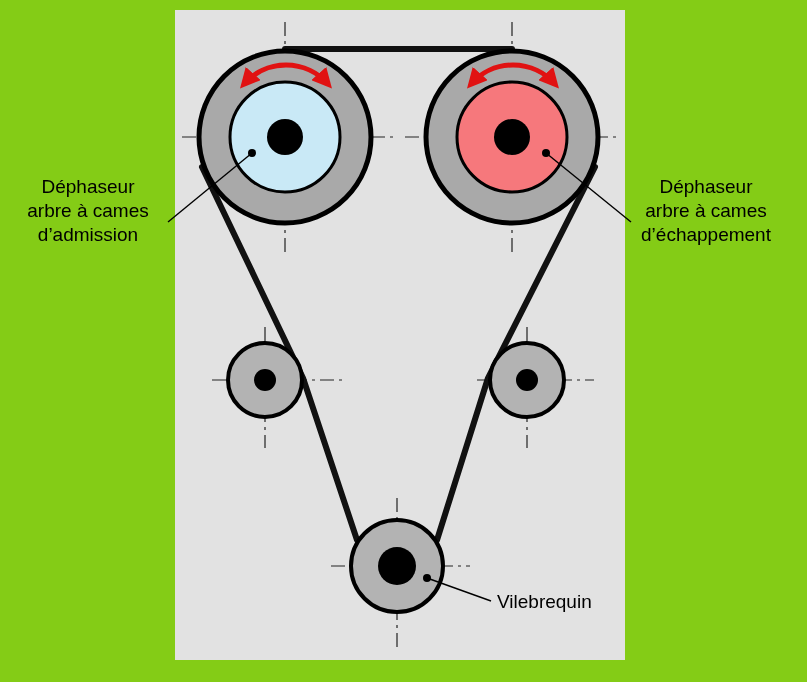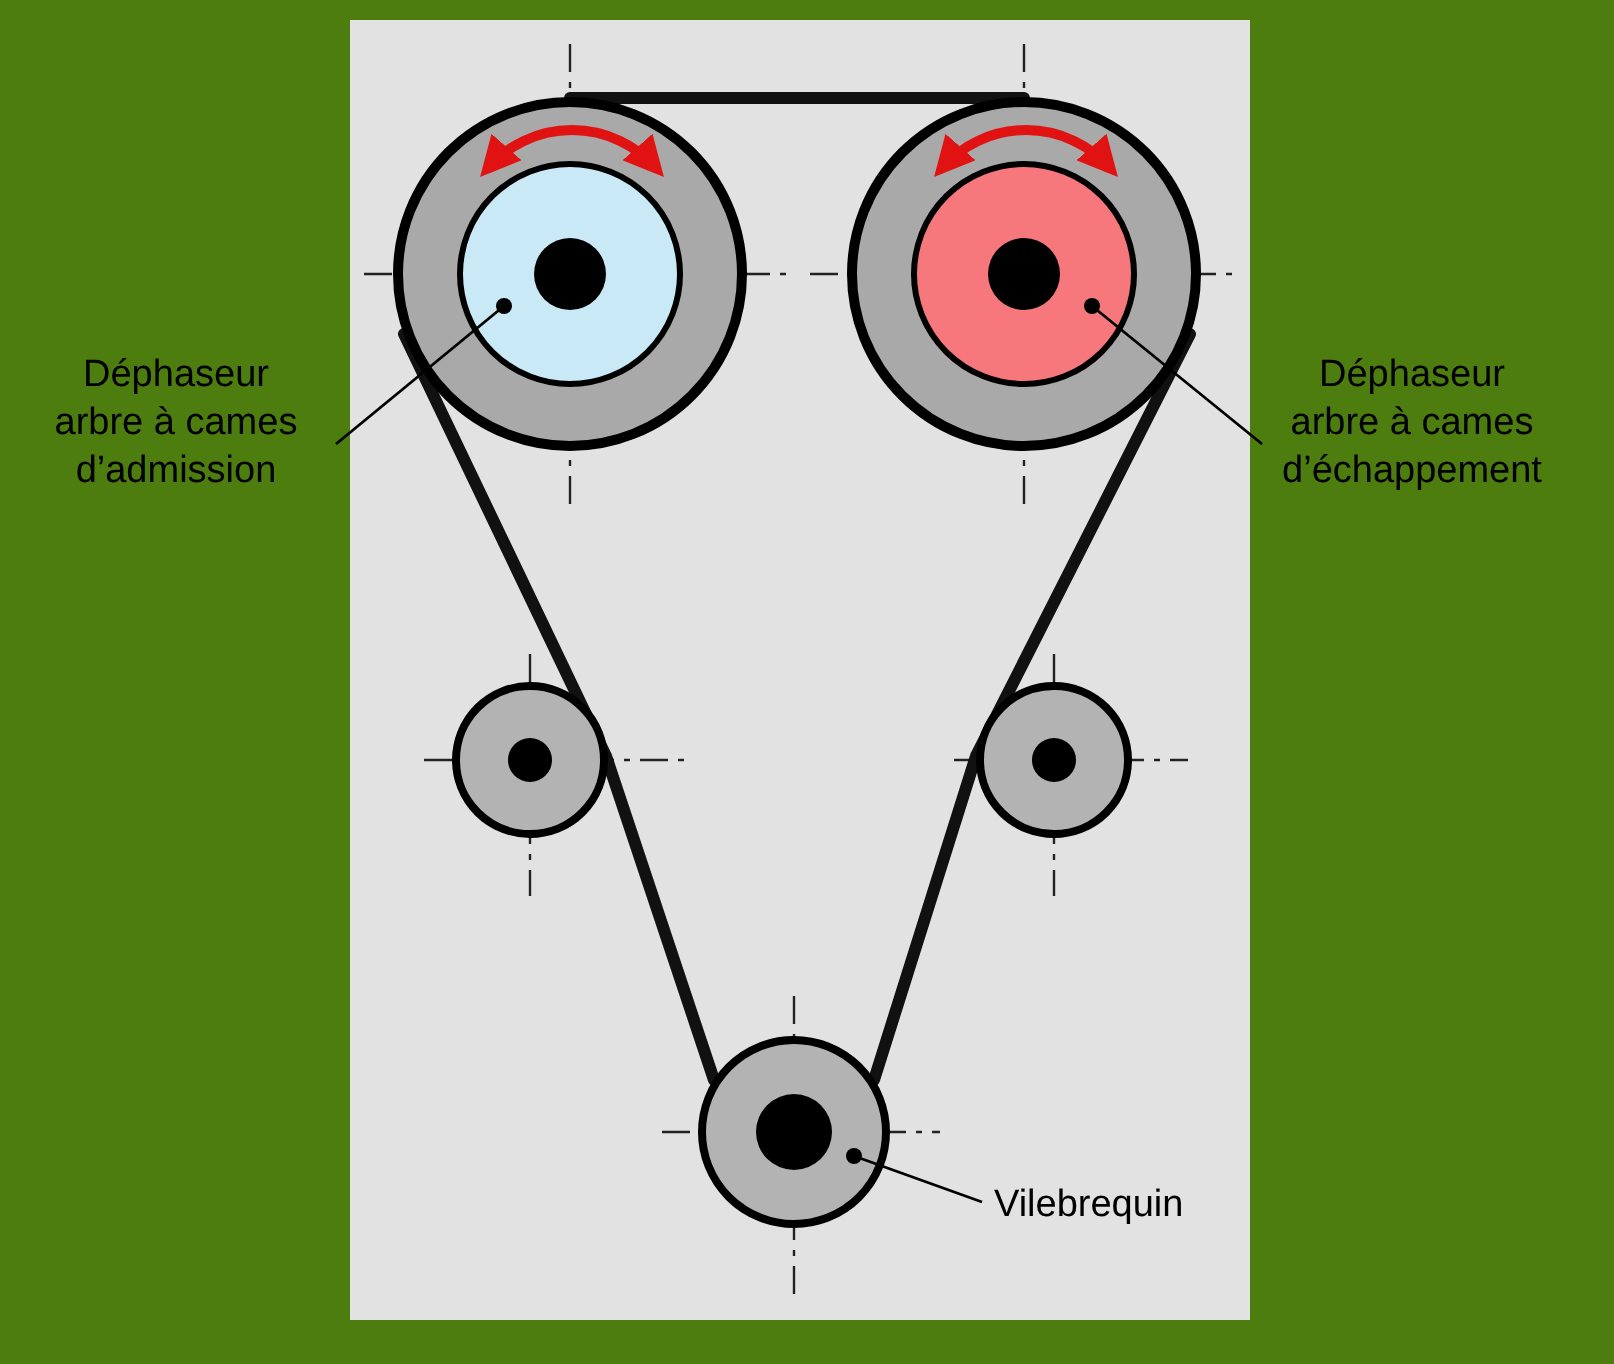--- a/index.html
+++ b/index.html
@@ -7,21 +7,21 @@
     padding: 0;
     background: #ffffff;
     width: 807px;
     height: 682px;
     font-family: "Liberation Sans", sans-serif;
   }
   .stage {
     position: relative;
     width: 807px;
     height: 682px;
-    background: #4d7c0f;
+    background: #84cc16;
     overflow: hidden;
   }
   svg { display: block; }
   text {
     font-family: "Liberation Sans", sans-serif;
     font-size: 19px;
     fill: #000000;
   }
   .centerline {
     stroke: #222222;

